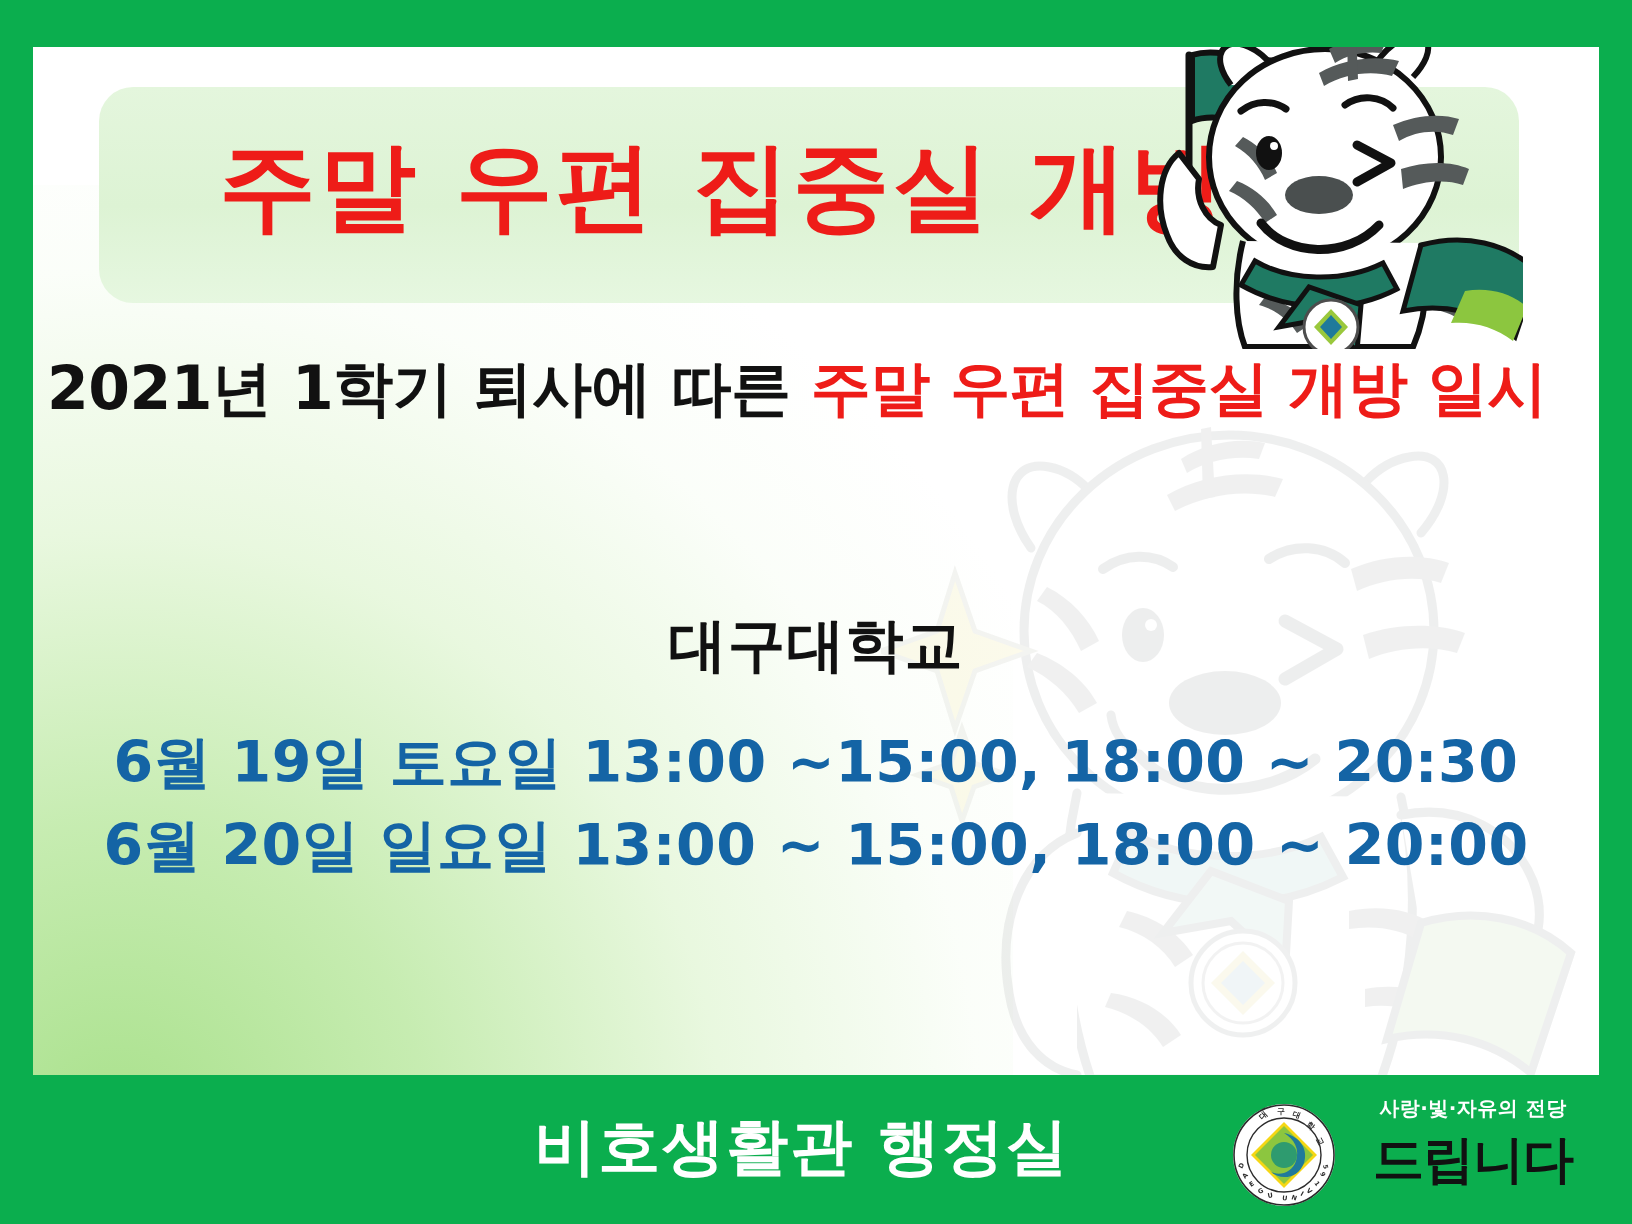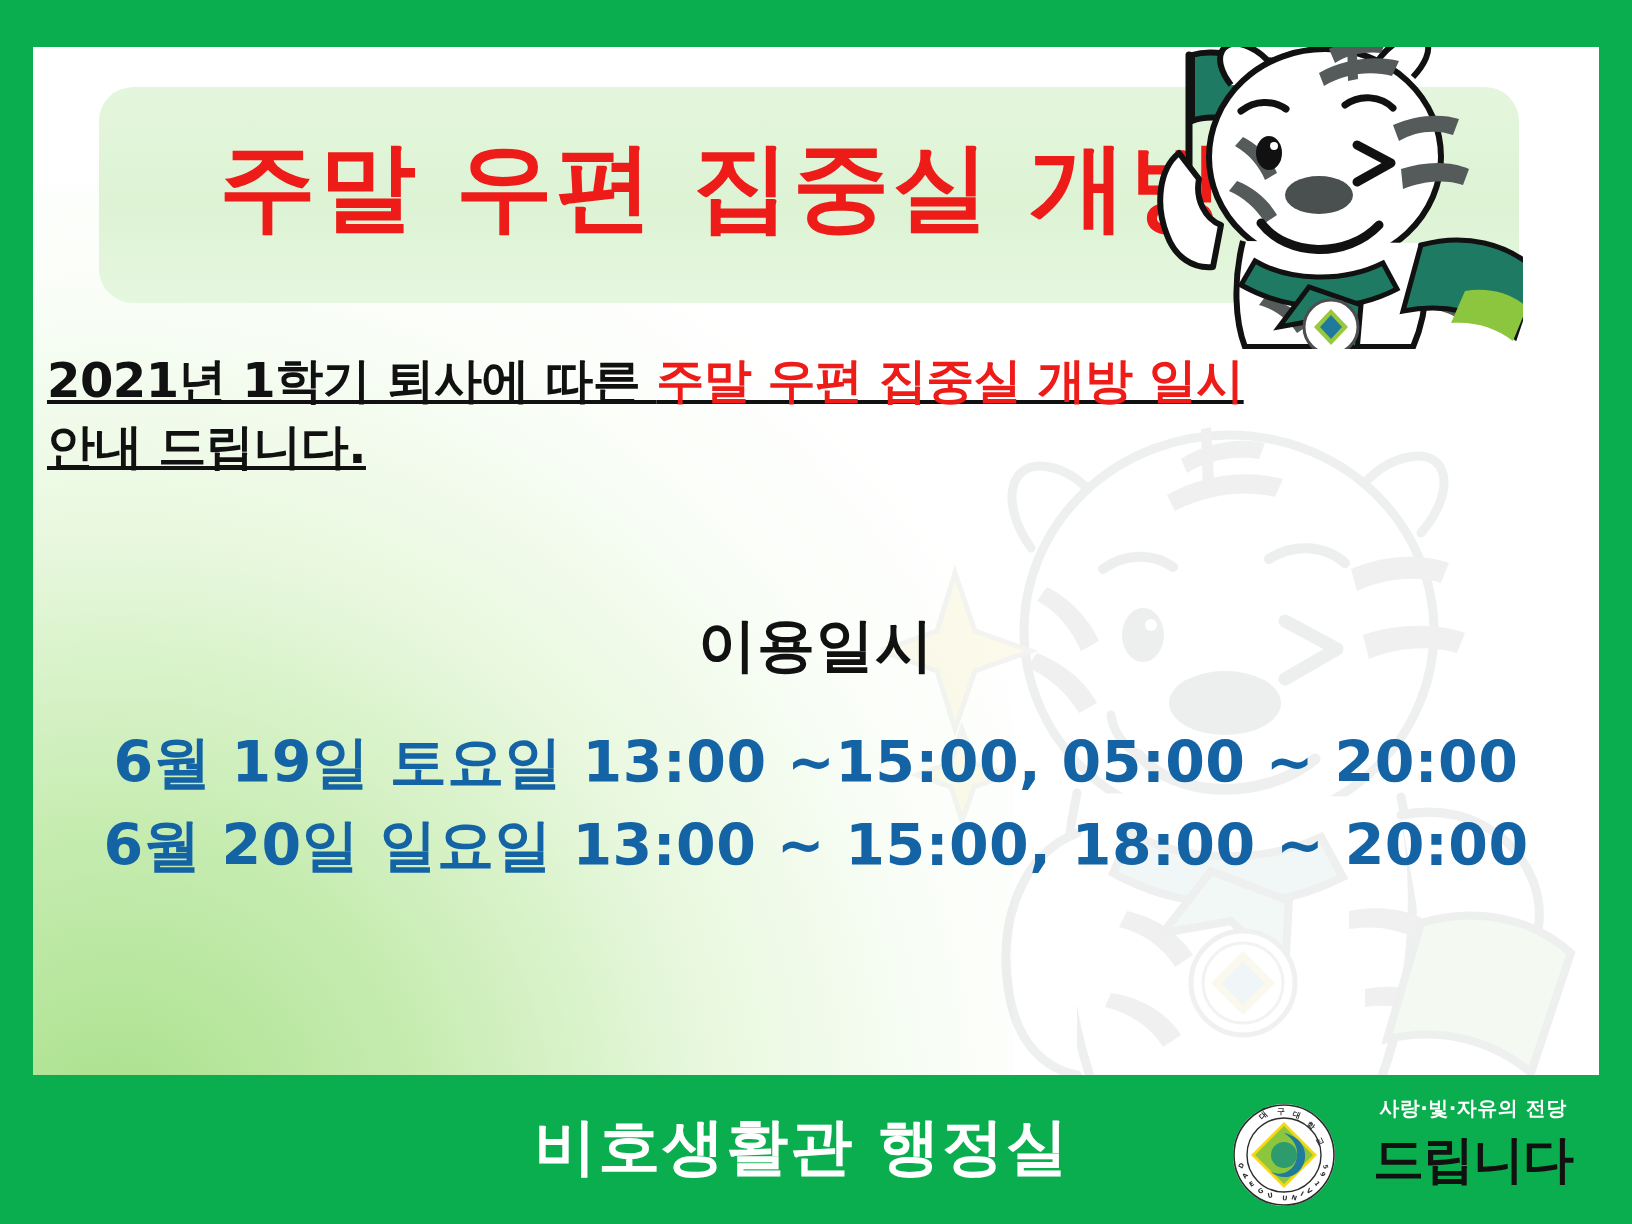--- a/index.html
+++ b/index.html
@@ -94,26 +94,25 @@
     height: 320px;
   }
   .header-mascot svg { width: 100%; height: 100%; display: block; }
 
   
   .body-block {
     position: absolute;
     left: 14px;
     top: 300px;
     width: 1540px;
-    font-size: 48px;
+    font-size: 60px;
     font-weight: 700;
     line-height: 1.38;
     color: #111111;
     letter-spacing: -0.5px;
-    text-decoration: underline;
   }
   .body-line { white-space: nowrap; }
   .hl-red { color: #ee1C18; }
 
   
   .schedule {
     position: absolute;
     left: 0;
     top: 560px;
     width: 1566px;
@@ -317,26 +316,25 @@
 
         <path d="M328 216 c44 -12 86 -2 116 26 l-22 66 c-32 -26 -72 -34 -112 -26z" fill="#1f7a63" stroke="#111111" stroke-width="5"></path>
         <path d="M372 262 c24 -4 46 2 62 16 l-14 34 c-18 -14 -40 -20 -62 -18z" fill="#8cc63f"></path>
       </svg>
     </div>
 
     <div class="body-block">
       <div class="body-line">
         <span>2021년 1학기 퇴사에 따른 </span><span class="hl-red">주말 우편 집중실 개방 일시</span>
       </div>
-      <div class="body-line">안내 드립니다.</div>
     </div>
 
     <div class="schedule">
-      <div class="schedule-heading">이용일시</div>
-      <div class="schedule-line">6월 19일 토요일 13:00 ~15:00, 05:00 ~ 20:00</div>
+      <div class="schedule-heading">대구대학교</div>
+      <div class="schedule-line">6월 19일 토요일 13:00 ~15:00, 18:00 ~ 20:30</div>
       <div class="schedule-line">6월 20일 일요일 13:00 ~ 15:00, 18:00 ~ 20:00</div>
     </div>
 
   </div>
 
   <div class="footer">
     <div class="footer-title">비호생활관 행정실</div>
 
     <div class="uni-logo">
       <div class="uni-emblem">

